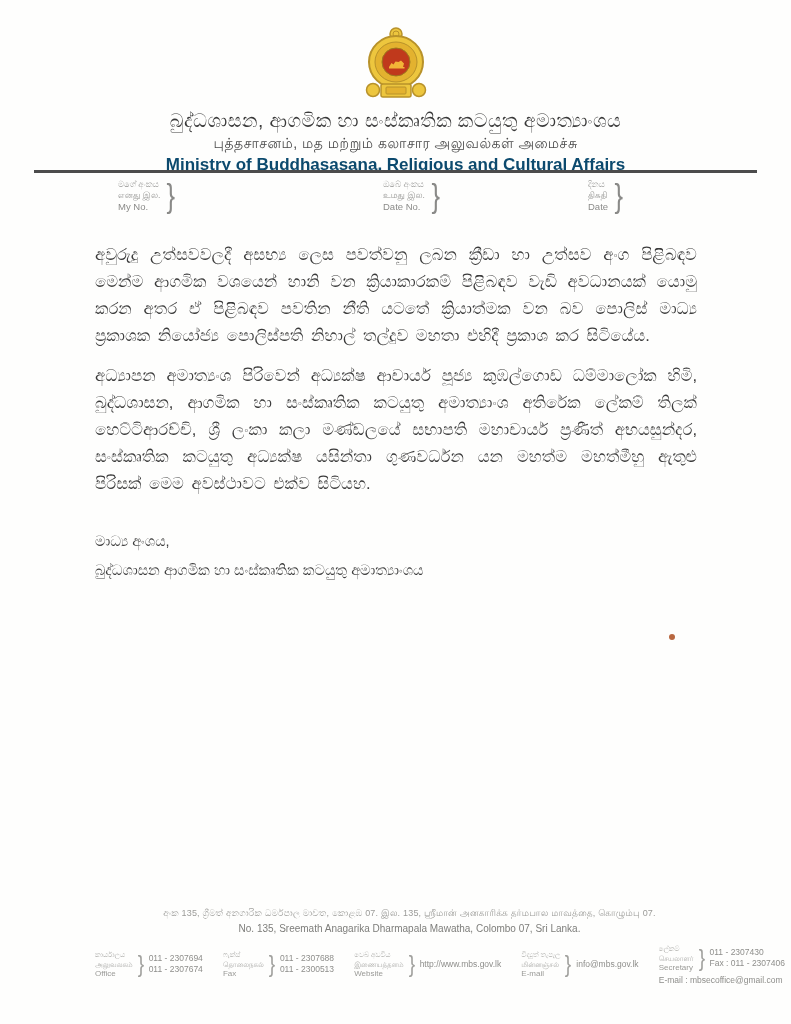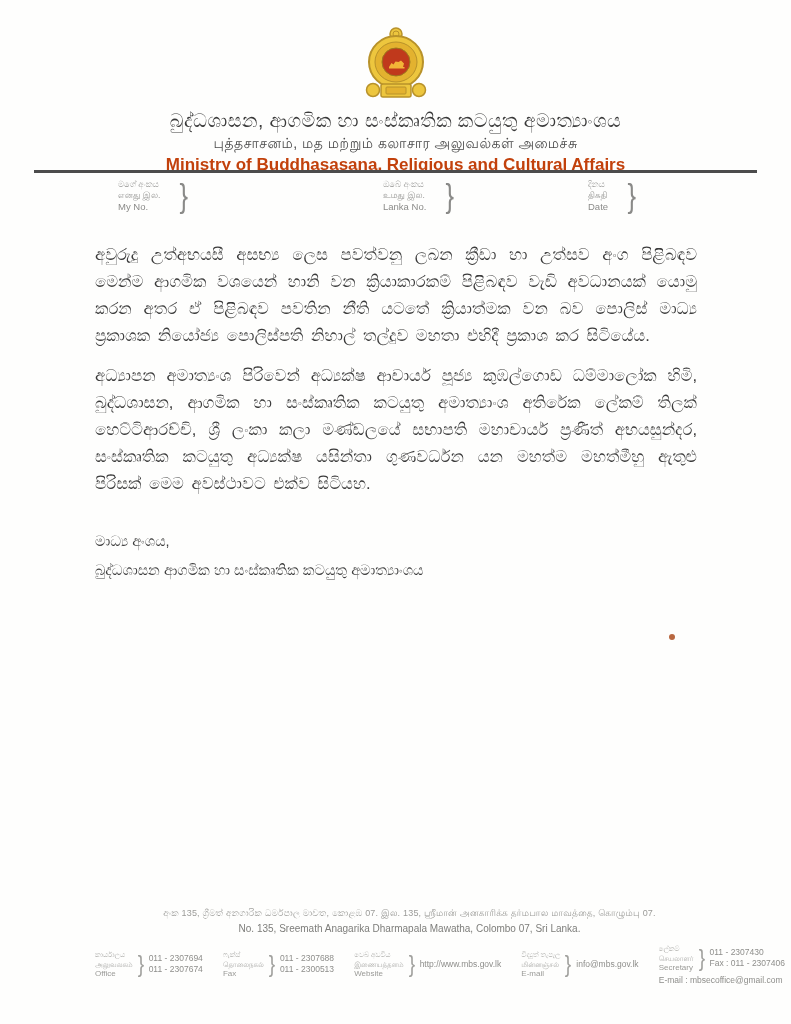--- a/index.html
+++ b/index.html
@@ -12,24 +12,24 @@
     font-family: "Liberation Sans", sans-serif;
     color: #3b3b3b;
     overflow: hidden;
     box-shadow: 0 0 6px rgba(0,0,0,.25);
   }
   
   .letterhead { position: absolute; top: 26px; left: 0; right: 0; text-align: center; }
   .emblem { display: block; margin: 0 auto 4px auto; }
   .title-si { font-size: 19px; font-weight: normal; color: #3a3a3a; letter-spacing: .5px; }
   .title-ta { font-size: 14px; color: #4c4c4c; margin-top: 3px; letter-spacing: .5px; }
-  .title-en { font-size: 17px; font-weight: bold; color: #c2410c; margin-top: 2px; }
+  .title-en { font-size: 17px; font-weight: bold; color: #0c4a6e; margin-top: 2px; }
   .head-rule { position: absolute; top: 170px; left: 34px; right: 34px; border-top: 3px solid #4c4c4c; }
   
-  .ref-group { position: absolute; display: flex; align-items: center; gap: 18px; }
+  .ref-group { position: absolute; display: flex; align-items: center; gap: 5px; }
   .ref-labels { text-align: left; font-size: 8.5px; color: #9a9a98; line-height: 11px; }
   .ref-labels .en { font-size: 9.5px; color: #8b8b89; }
   .brace { font-size: 34px; font-weight: 100; color: #8a8a88; transform: scaleX(.75); line-height: 34px; }
   .ref-my   { top: 178px; left: 118px; }
   .ref-your { top: 178px; left: 383px; }
   .ref-date { top: 178px; left: 588px; }
   
   .body-para {
     position: absolute; left: 95px; width: 602px;
     font-size: 16.5px; line-height: 27px;
@@ -86,35 +86,35 @@
       <div>எனது இல.</div>
       <div class="en">My No.</div>
     </div>
     <span class="brace">}</span>
   </div>
 
   <div class="ref-group ref-your">
     <div class="ref-labels">
       <div>ඔබේ අංකය</div>
       <div>உமது இல.</div>
-      <div class="en">Lanka No.</div>
+      <div class="en">Date No.</div>
     </div>
     <span class="brace">}</span>
   </div>
 
   <div class="ref-group ref-date">
     <div class="ref-labels">
       <div>දිනය</div>
       <div>திகதி</div>
       <div class="en">Date</div>
     </div>
     <span class="brace">}</span>
   </div>
 
-  <p class="body-para para1">අවුරුදු උත්අභයසී අසභ්‍ය ලෙස පවත්වනු ලබන ක්‍රීඩා හා උත්සව අංග පිළිබඳව මෙන්ම ආගමික වශයෙන් හානි වන ක්‍රියාකාරකම් පිළිබඳව වැඩි අවධානයක් යොමු කරන අතර ඒ පිළිබඳව පවතින නීති යටතේ ක්‍රියාත්මක වන බව පොලිස් මාධ්‍ය ප්‍රකාශක නියෝජ්‍ය පොලිස්පති නිහාල් තල්දුව මහතා එහිදී ප්‍රකාශ කර සිටියේය.</p>
+  <p class="body-para para1">අවුරුදු උත්සවවලදී අසභ්‍ය ලෙස පවත්වනු ලබන ක්‍රීඩා හා උත්සව අංග පිළිබඳව මෙන්ම ආගමික වශයෙන් හානි වන ක්‍රියාකාරකම් පිළිබඳව වැඩි අවධානයක් යොමු කරන අතර ඒ පිළිබඳව පවතින නීති යටතේ ක්‍රියාත්මක වන බව පොලිස් මාධ්‍ය ප්‍රකාශක නියෝජ්‍ය පොලිස්පති නිහාල් තල්දුව මහතා එහිදී ප්‍රකාශ කර සිටියේය.</p>
   <p class="body-para para2">අධ්‍යාපන අමාත්‍යංශ පිරිවෙන් අධ්‍යක්ෂ ආචාර්ය පූජ්‍ය කුඹල්ගොඩ ධම්මාලෝක හිමි, බුද්ධශාසන, ආගමික හා සංස්කෘතික කටයුතු අමාත්‍යාංශ අතිරේක ලේකම් තිලක් හෙට්ටිආරච්චි, ශ්‍රී ලංකා කලා මණ්ඩලයේ සභාපති මහාචාර්ය ප්‍රණීත් අභයසුන්දර, සංස්කෘතික කටයුතු අධ්‍යක්ෂ යසින්තා ගුණවර්ධන යන මහත්ම මහත්මීහු ඇතුළු පිරිසක් මෙම අවස්ථාවට එක්ව සිටියහ.</p>
 
   <div class="signature">
     <div>මාධ්‍ය අංශය,</div>
     <div>බුද්ධශාසන ආගමික හා සංස්කෘතික කටයුතු අමාත්‍යාංශය</div>
   </div>
 
   <div class="ink-dot"></div>
 
   <div class="footer-address">

